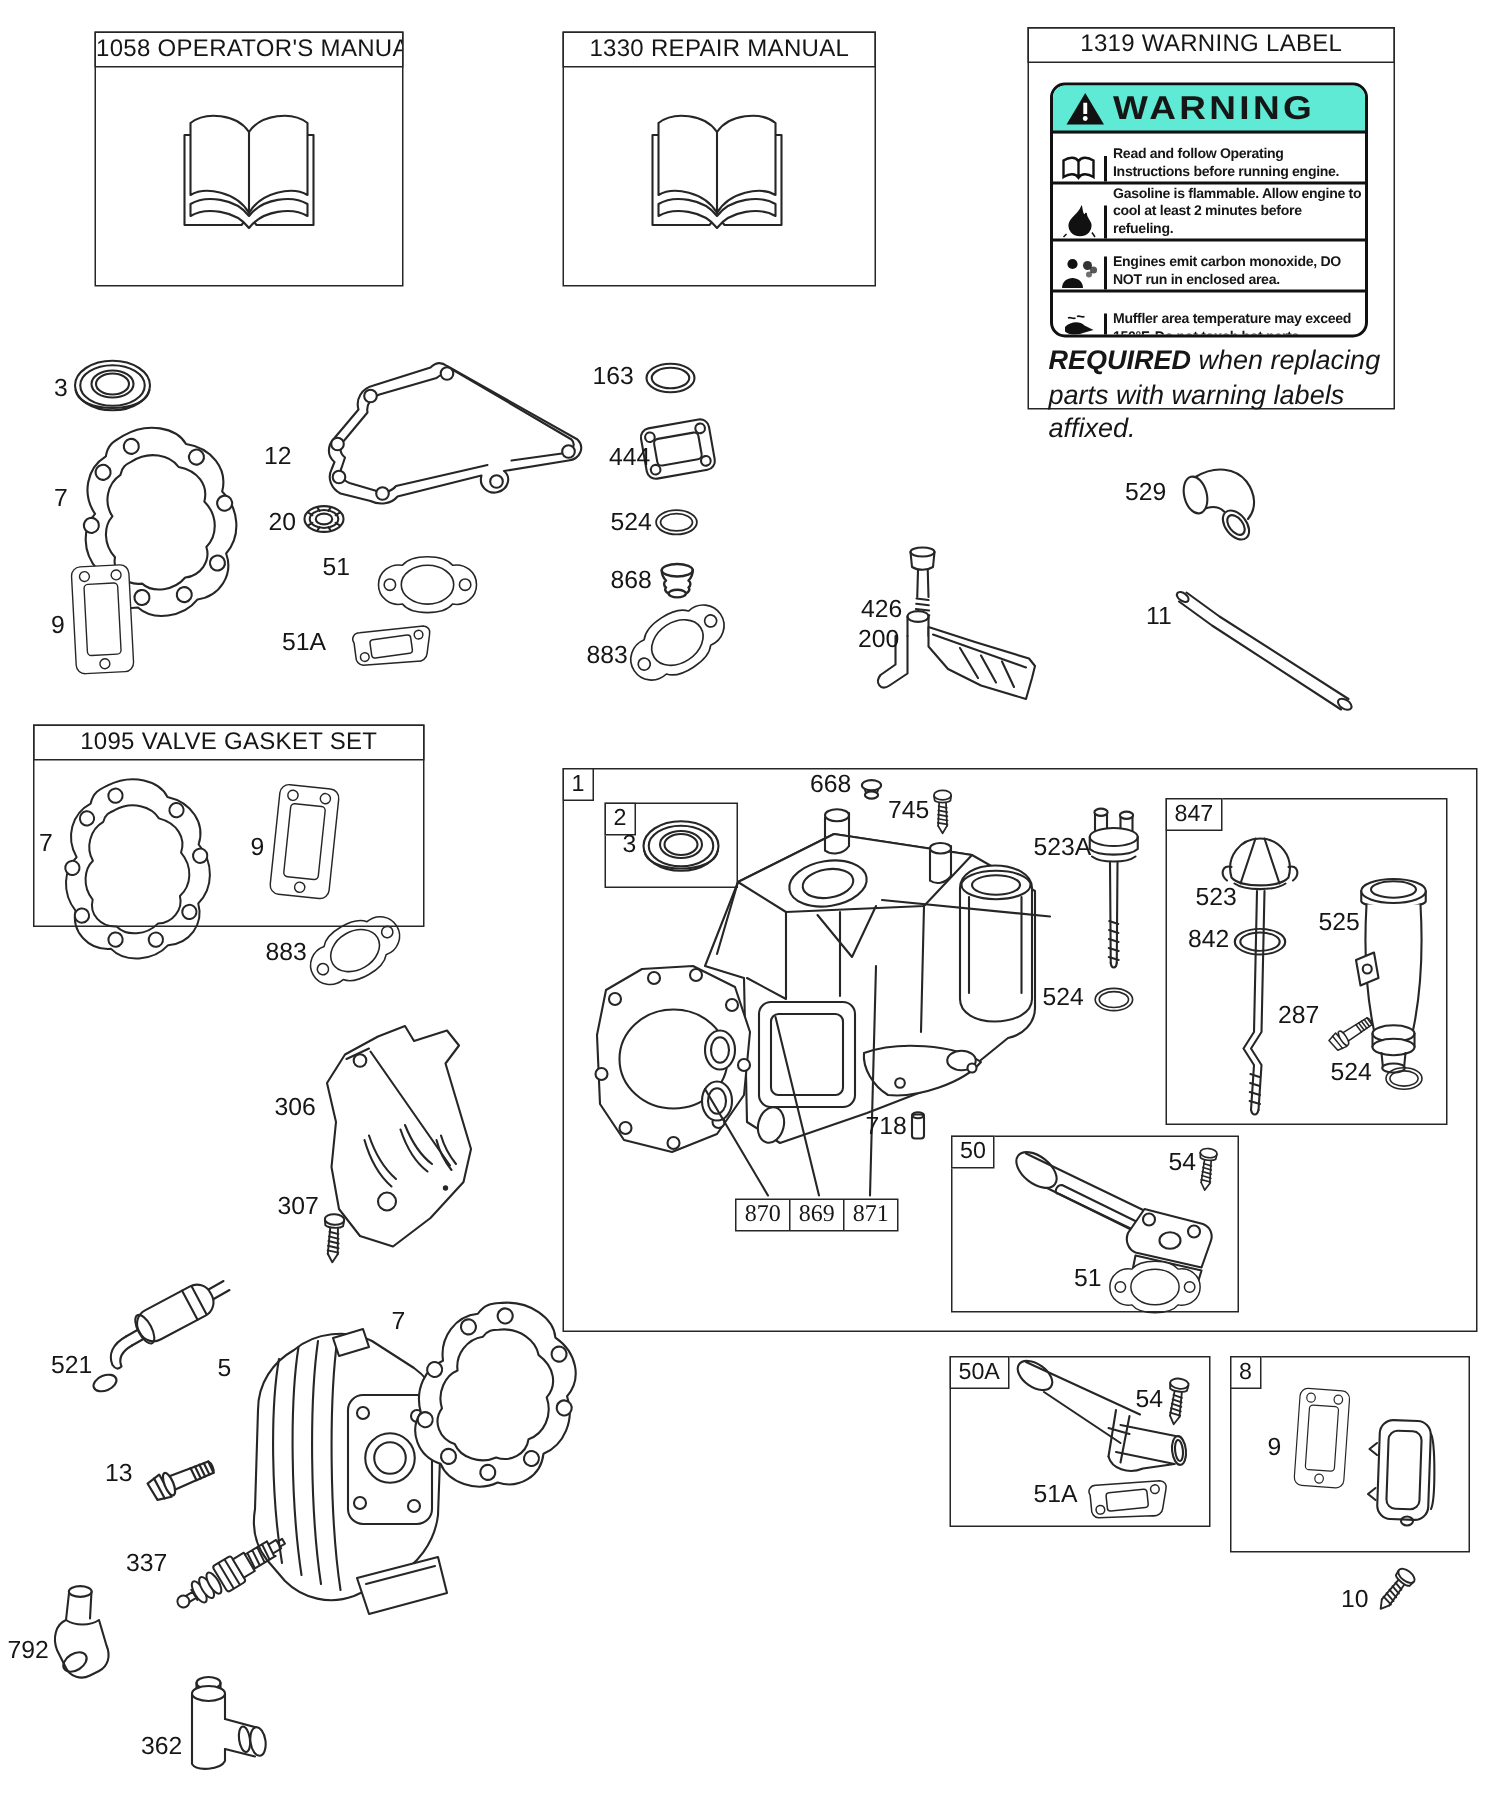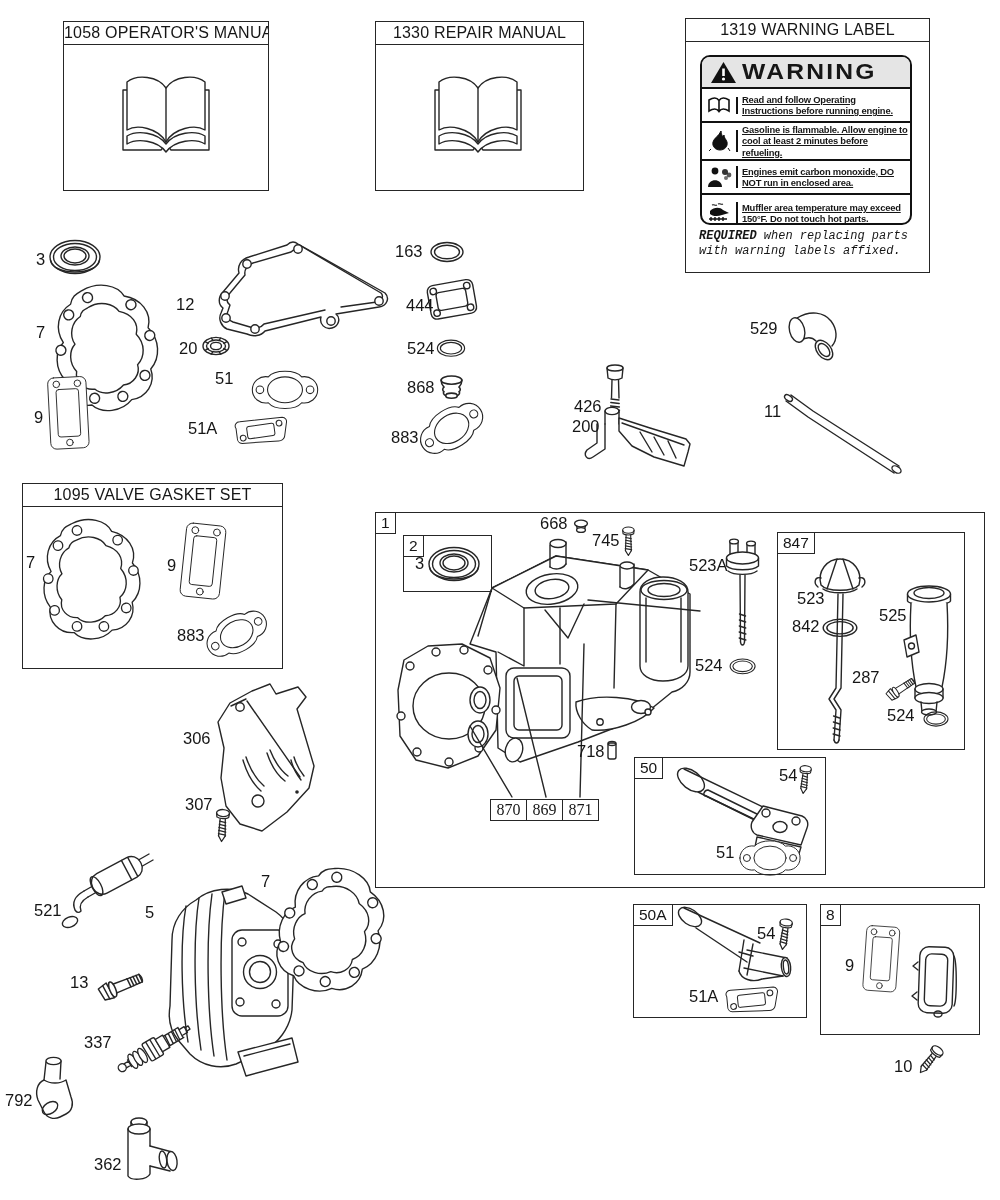--- a/index.html
+++ b/index.html
@@ -11,29 +11,29 @@
     text-align:center;font-size:16px;letter-spacing:.2px;height:22px;line-height:22px;white-space:nowrap;overflow:hidden;}
   .corner{position:absolute;border:1.6px solid #262626;background:#fff;font-size:15.5px;text-align:center;z-index:3;
     line-height:20px;padding:0 5px;box-sizing:border-box;white-space:nowrap;}
   .callout{position:absolute;font-size:16.5px;z-index:3;white-space:nowrap;}
   .bearing-table{position:absolute;left:490px;top:799px;display:flex;border:1.8px solid #262626;background:#fff;z-index:3;font-family:Liberation Serif, serif;}
   .bearing-table .cell{width:35px;text-align:center;font-size:16px;padding:1px 0;border-right:1.8px solid #262626;}
   .bearing-table .cell:last-child{border-right:none;}
   
   .wlabel{position:absolute;left:700px;top:55px;width:212px;height:170px;border:2.4px solid #111;border-radius:10px;
     overflow:hidden;background:#fff;z-index:3;box-sizing:border-box;}
-  .wl-header{height:30px;background:#e5e5e5;border-bottom:2px solid #111;display:flex;align-items:center;gap:5px;
+  .wl-header{height:30px;background:#5eead4;border-bottom:2px solid #111;display:flex;align-items:center;gap:5px;
     padding:0 4px 0 8px;}
   .wl-word{font-weight:700;font-size:22px;letter-spacing:2px;transform:scaleX(1.12);transform-origin:left center;}
-  .wl-row{display:flex;border-bottom:2px solid #111;align-items:center;text-decoration:underline;}
+  .wl-row{display:flex;border-bottom:2px solid #111;align-items:flex-end;}
   .wl-row:last-child{border-bottom:none;}
   .wl-icon{flex:0 0 34px;width:34px;border-right:2px solid #111;display:flex;align-items:center;justify-content:center;}
   .wl-text{flex:1;font-size:9.4px;font-weight:700;line-height:1.2;padding:2px 2px 2px 4px;letter-spacing:-0.2px;}
   .r1{height:32px}.r2{height:36px}.r3{height:32px}.r4{height:36px}
-  .wfooter{position:absolute;left:699px;top:229px;width:226px;font-size:12px;font-style:italic;line-height:1.25;z-index:3;font-family:Liberation Mono, monospace;}
+  .wfooter{position:absolute;left:699px;top:229px;width:226px;font-size:18px;font-style:italic;line-height:1.25;z-index:3;}
   .wfooter .em{font-weight:700;}
 </style>
 </head>
 <body>
 
 <div class="diagram">
 
   <svg class="art" width="1000" height="1200" viewBox="0 0 1000 1200">
     <defs>
       <g id="bookIcon">
@@ -441,21 +441,21 @@
   <div class="pbox" style="left:63px;top:21px;width:206px;height:170px;">
     <div class="bar">1058 OPERATOR'S MANUAL</div>
   </div>
   <div class="pbox" style="left:375px;top:21px;width:209px;height:170px;">
     <div class="bar">1330 REPAIR MANUAL</div>
   </div>
   <div class="pbox" style="left:685px;top:18px;width:245px;height:255px;">
     <div class="bar">1319 WARNING LABEL</div>
   </div>
 
-  <div class="pbox" style="left:22px;top:483px;width:261px;height:186px;">
+  <div class="pbox" style="left:22px;top:483px;width:261px;height:135px;">
     <div class="bar">1095 VALVE GASKET SET</div>
   </div>
 
   <div class="pbox" style="left:375px;top:512px;width:610px;height:376px;"></div>
   <div class="corner" style="left:375px;top:512px;">1</div>
 
   <div class="pbox" style="left:403px;top:535px;width:89px;height:57px;"></div>
   <div class="corner" style="left:403px;top:535px;">2</div>
 
   <div class="pbox" style="left:777px;top:532px;width:188px;height:218px;"></div>

